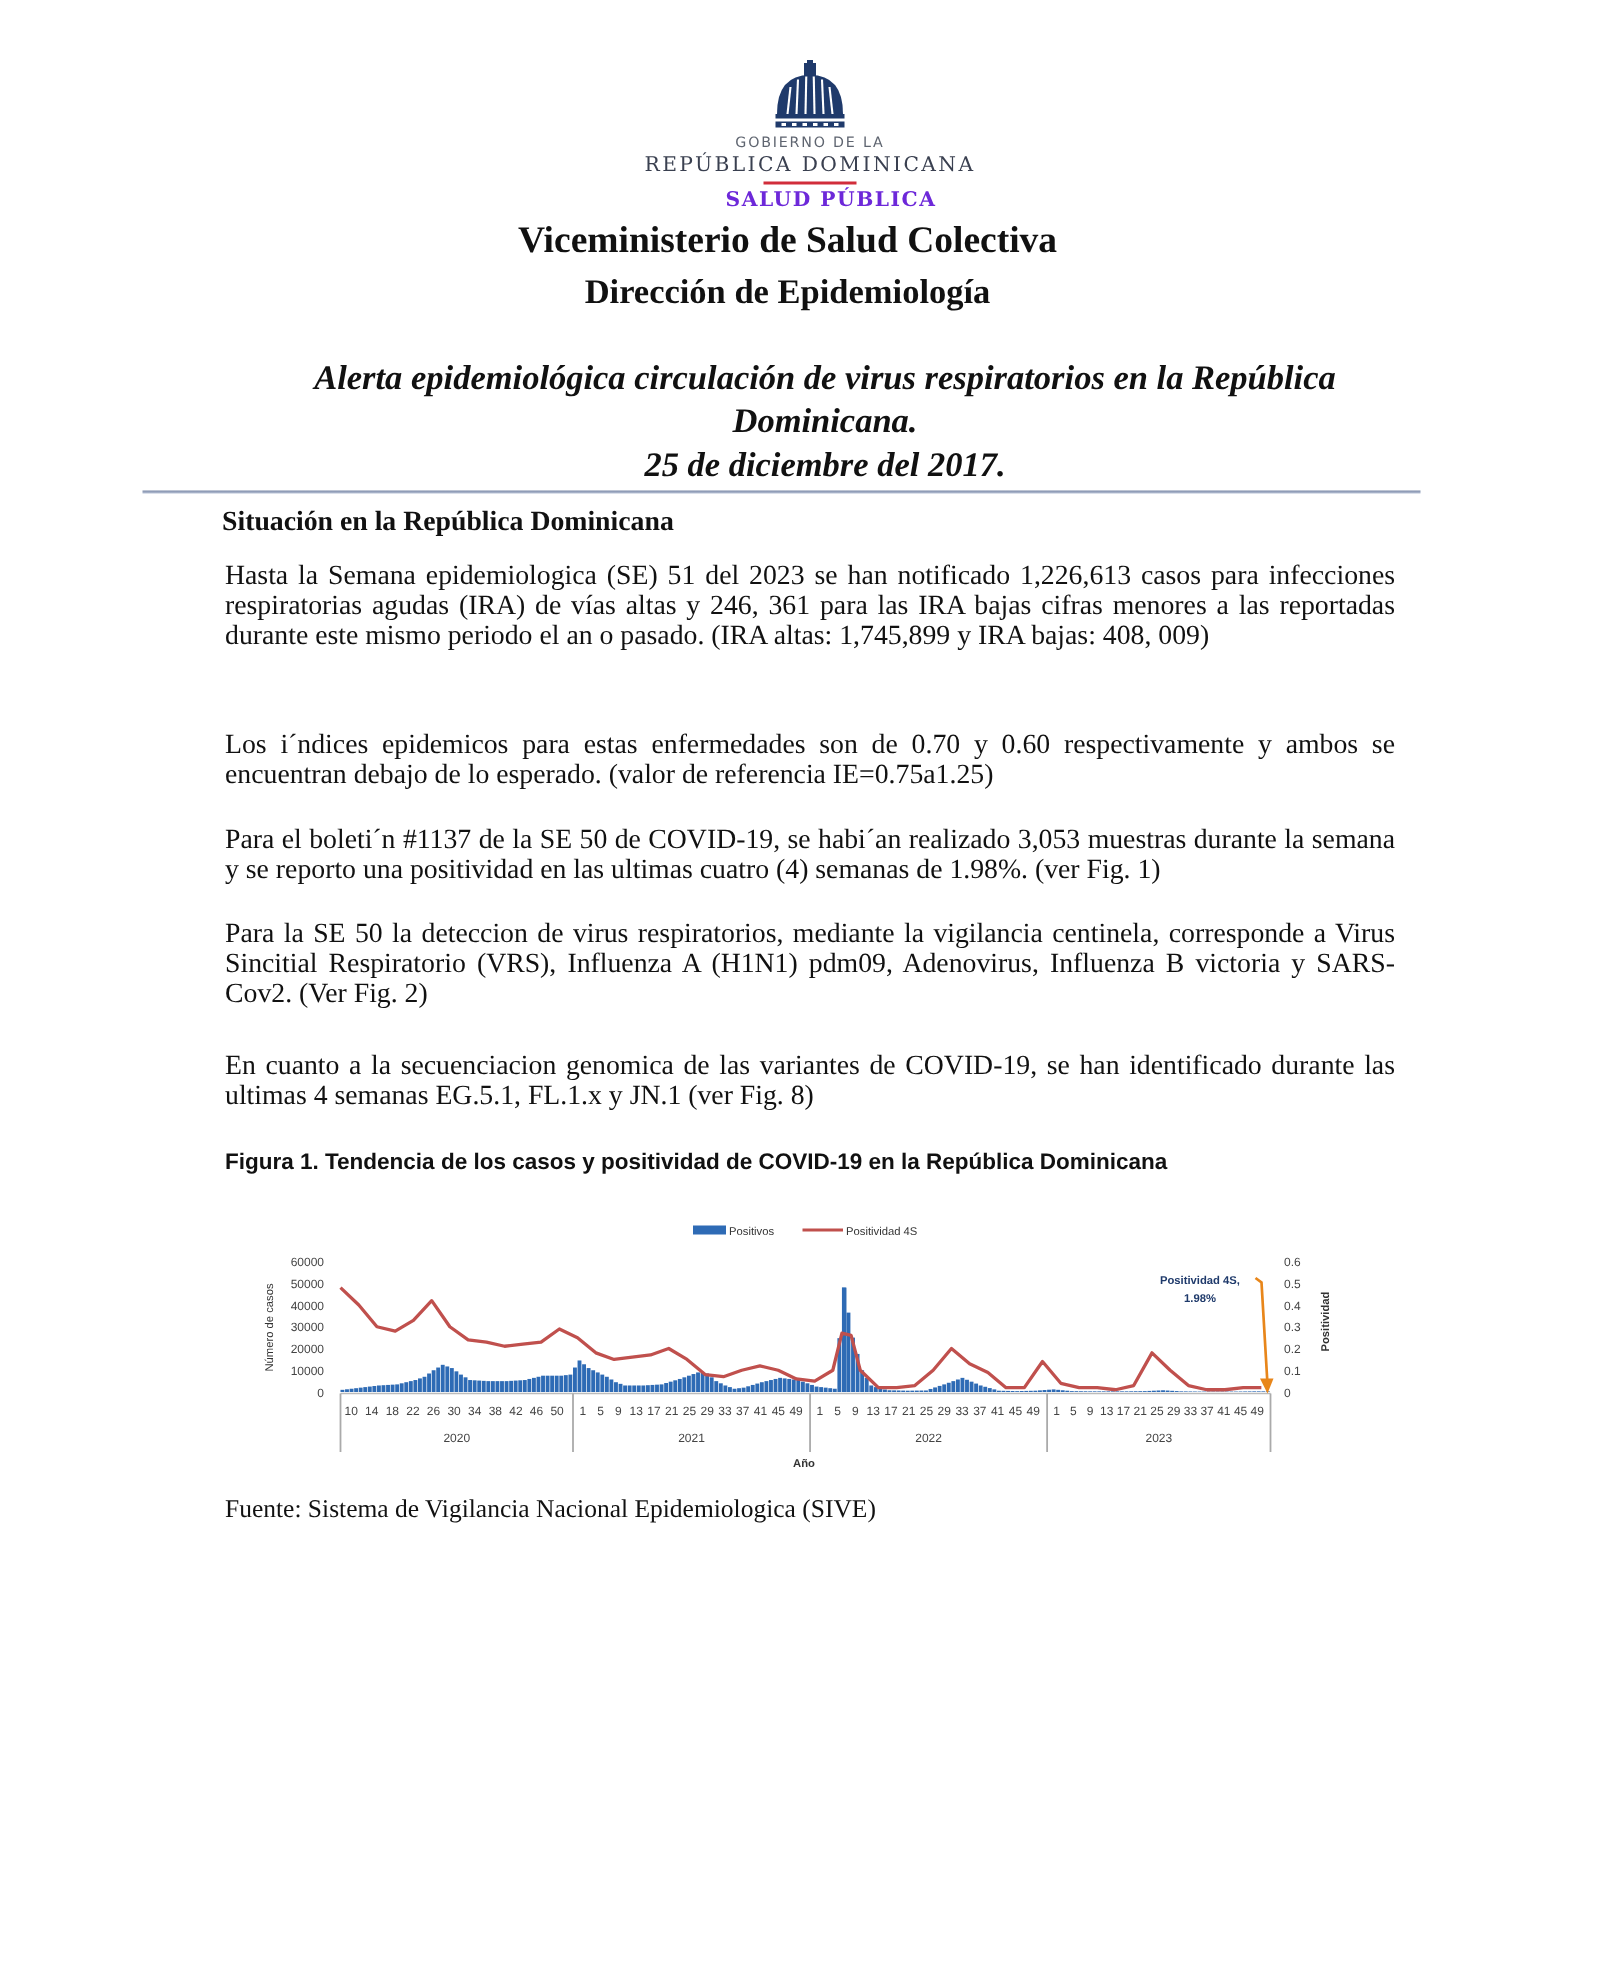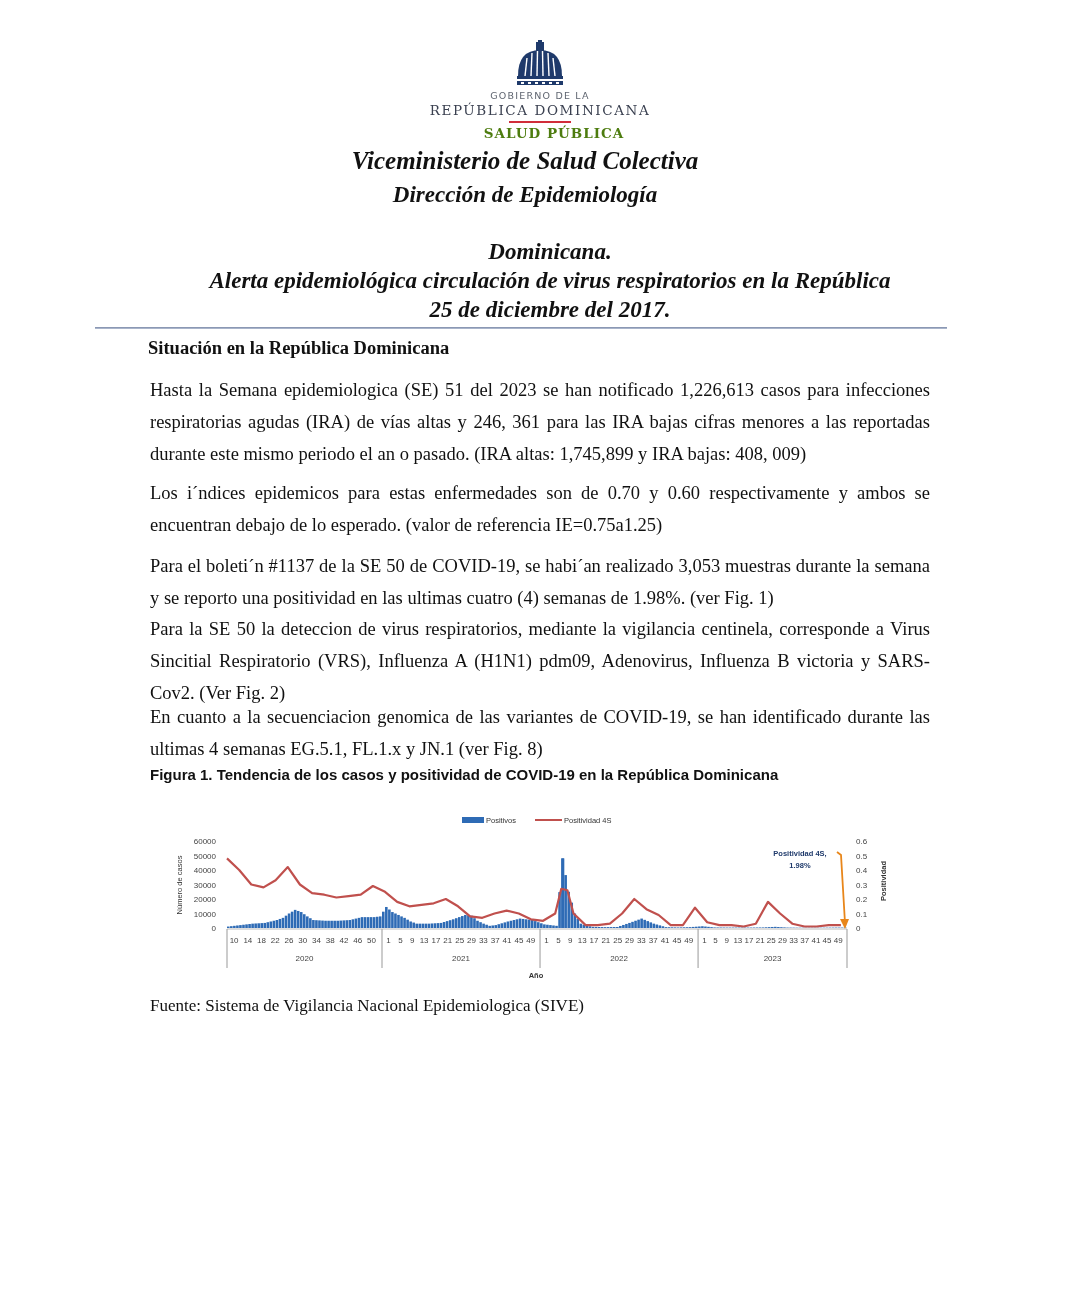--- a/index.html
+++ b/index.html
@@ -2,26 +2,26 @@
 <html><head>
 <meta charset="utf-8">
 <style>
   html, body { margin: 0; padding: 0; background: #ffffff; }
   body { width: 1080px; height: 1314px; position: relative; overflow: hidden; font-family: "Liberation Serif", "DejaVu Serif", serif; color: #111; }
   .logo { position: absolute; left: 0; width: 1080px; top: 40px; text-align: center; }
   .dome { display: block; margin: 0 auto; }
   .gob { font-family: "DejaVu Sans", sans-serif; font-size: 9.5px; letter-spacing: 1.2px; color: #5f6570; margin-top: 2px; }
   .rep { font-family: "DejaVu Serif", serif; font-size: 13.5px; letter-spacing: 1.6px; color: #3a4050; margin-top: 1px; }
   .redbar { width: 62px; height: 2px; background: #d12d3a; margin: 3px auto 2px; }
-  .salud { font-family: "DejaVu Serif", serif; font-weight: bold; font-size: 13.5px; letter-spacing: 1px; color: #4d7c0f; padding-left: 28px; }
-  .h1 { position: absolute; left: 0; width: 1050px; text-align: center; font-weight: bold; font-size: 25px; font-style: italic; }
+  .salud { font-family: "DejaVu Serif", serif; font-weight: bold; font-size: 13.5px; letter-spacing: 1px; color: #6d28d9; padding-left: 28px; }
+  .h1 { position: absolute; left: 0; width: 1050px; text-align: center; font-weight: bold; font-size: 25px; }
   .alert { position: absolute; left: 140px; width: 820px; text-align: center; font-style: italic; font-weight: bold; font-size: 23px; line-height: 29px; }
   .rule { position: absolute; left: 95px; width: 852px; top: 327px; height: 2px; background: linear-gradient(#7c8aa8,#b8c2d6); }
   .section { position: absolute; left: 148px; top: 338px; font-weight: bold; font-size: 18.5px; }
-  .para { position: absolute; left: 150px; width: 780px; font-size: 18.5px; line-height: 32px; text-align: justify; }
+  .para { position: absolute; left: 150px; width: 780px; font-size: 18.5px; line-height: 20px; text-align: justify; }
   .figtitle { position: absolute; left: 150px; top: 766px; font-family: "Liberation Sans", sans-serif; font-weight: bold; font-size: 15px; }
   .chart { position: absolute; left: 170px; top: 805px; }
   .source { position: absolute; left: 150px; top: 996px; font-size: 17px; }
   svg text { font-family: "Liberation Sans", sans-serif; }
 </style>
 </head>
 <body>
 
 <div class="logo">
   <svg class="dome" width="50" height="48" viewBox="0 0 50 48">
@@ -50,31 +50,31 @@
   <div class="gob">GOBIERNO DE LA</div>
   <div class="rep">REPÚBLICA DOMINICANA</div>
   <div class="redbar"></div>
   <div class="salud">SALUD PÚBLICA</div>
 </div>
 
 <div class="h1" style="top:147px">Viceministerio de Salud Colectiva</div>
 <div class="h1" style="top:182px;font-size:23px;text-align:center;">Dirección de Epidemiología</div>
 
 <div class="alert" style="top:237px">
+  <div>Alerta epidemiológica circulación de virus respiratorios en la República</div>
   <div>Dominicana.</div>
-  <div>Alerta epidemiológica circulación de virus respiratorios en la República</div>
   <div>25 de diciembre del 2017.</div>
 </div>
 
 <div class="rule"></div>
 
 <div class="section">Situación en la República Dominicana</div>
 
 <div class="para" style="top:374px">Hasta la Semana epidemiologica (SE) 51 del 2023 se han notificado 1,226,613 casos para infecciones respiratorias agudas (IRA) de vías altas y 246, 361 para las IRA bajas cifras menores a las reportadas durante este mismo periodo el an o pasado. (IRA altas: 1,745,899 y IRA bajas: 408, 009)</div>
-<div class="para" style="top:477px">Los i´ndices epidemicos para estas enfermedades son de 0.70 y 0.60 respectivamente y ambos se encuentran debajo de lo esperado. (valor de referencia IE=0.75a1.25)</div>
+<div class="para" style="top:487px">Los i´ndices epidemicos para estas enfermedades son de 0.70 y 0.60 respectivamente y ambos se encuentran debajo de lo esperado. (valor de referencia IE=0.75a1.25)</div>
 <div class="para" style="top:550px">Para el boleti´n #1137 de la SE 50 de COVID-19, se habi´an realizado 3,053 muestras durante la semana y se reporto una positividad en las ultimas cuatro (4) semanas de 1.98%. (ver Fig. 1)</div>
 <div class="para" style="top:613px">Para la SE 50 la deteccion de virus respiratorios, mediante la vigilancia centinela, corresponde a Virus Sincitial Respiratorio (VRS), Influenza A (H1N1) pdm09, Adenovirus, Influenza B victoria y SARS-Cov2. (Ver Fig. 2)</div>
 <div class="para" style="top:701px">En cuanto a la secuenciacion genomica de las variantes de COVID-19, se han identificado durante las ultimas 4 semanas EG.5.1, FL.1.x y JN.1 (ver Fig. 8)</div>
 
 <div class="figtitle">Figura 1. Tendencia de los casos y positividad de COVID-19 en la República Dominicana</div>
 
 <svg class="chart" id="chart" width="720" height="180" viewBox="0 0 720 180">
     <rect x="292" y="12" width="22" height="6" fill="#2e6bb5"></rect>
     <text x="316" y="18" font-size="7.5" fill="#333">Positivos</text>
     <line x1="365" y1="15" x2="392" y2="15" stroke="#c0504d" stroke-width="2"></line>

